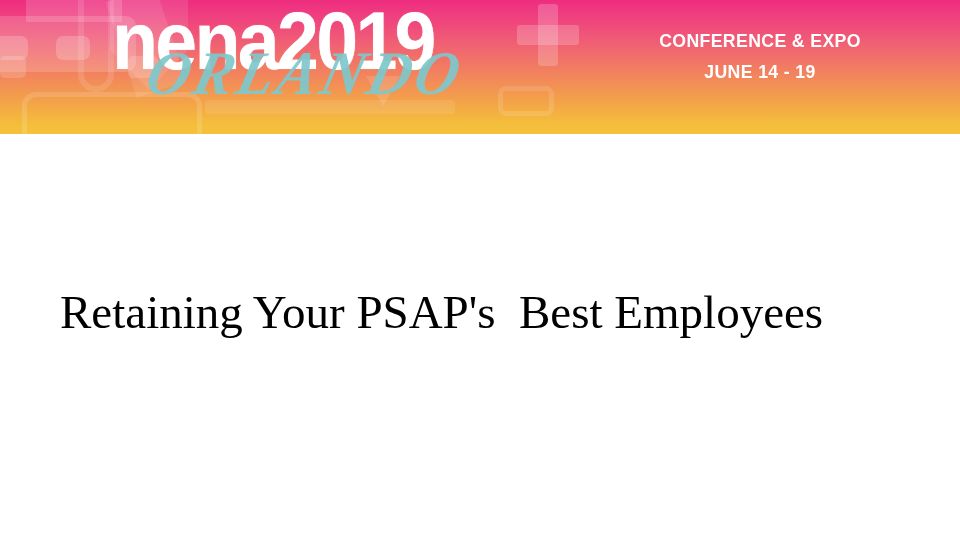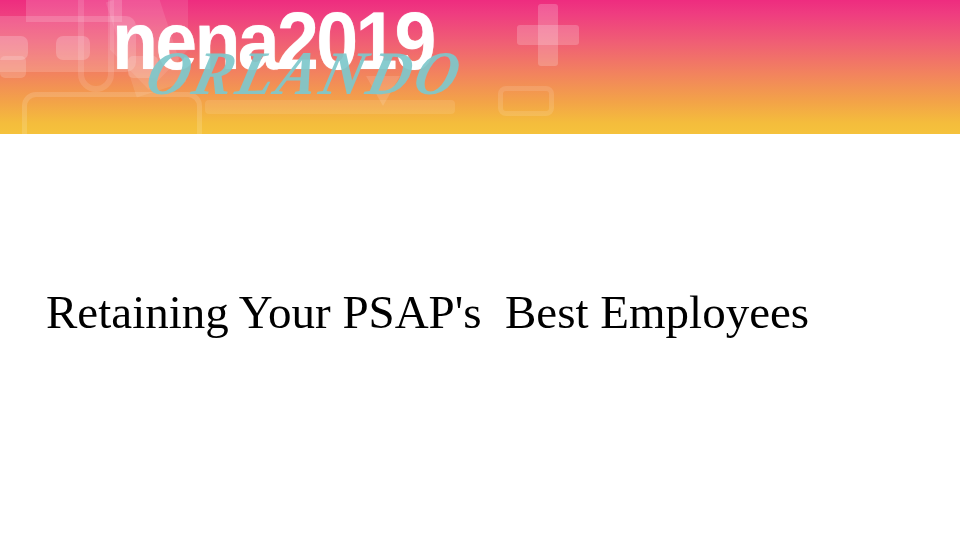--- a/index.html
+++ b/index.html
@@ -156,21 +156,21 @@
     letter-spacing:0.4px;
     margin-top:7px;
     transform:scaleX(0.93);
   }
 
   
   #title-box {
     position:absolute;
     left:0; top:283px;
     width:960px;
-    padding:0 46px;
+    padding:0 60px;
   }
   #slide-title {
     font-family:"Liberation Serif", serif;
     font-weight:400;
     font-size:47px;
     line-height:58px;
     color:#000000;
     white-space:pre;
     letter-spacing:0px;
   }
@@ -196,20 +196,24 @@
     <div class="wm" id="wm-tri"></div>
     <div class="wm" id="wm-cross-v"></div>
     <div class="wm" id="wm-cross-h"></div>
     <div class="wm wm-out" id="wm-sq3"></div>
 
     <div id="logo-wrap">
       <div id="logo-nena">nena2019</div>
       <div id="logo-orlando">ORLANDO</div>
     </div>
 
+    <div id="conf-block">
+      <div id="conf-line1">CONFERENCE &amp; EXPO</div>
+      <div id="conf-line2">JUNE 14 - 19</div>
+    </div>
 
   </div>
 
   <div id="title-box">
     <div id="slide-title">Retaining Your PSAP's  Best Employees</div>
   </div>
 
 </div>
 
 </body></html>

